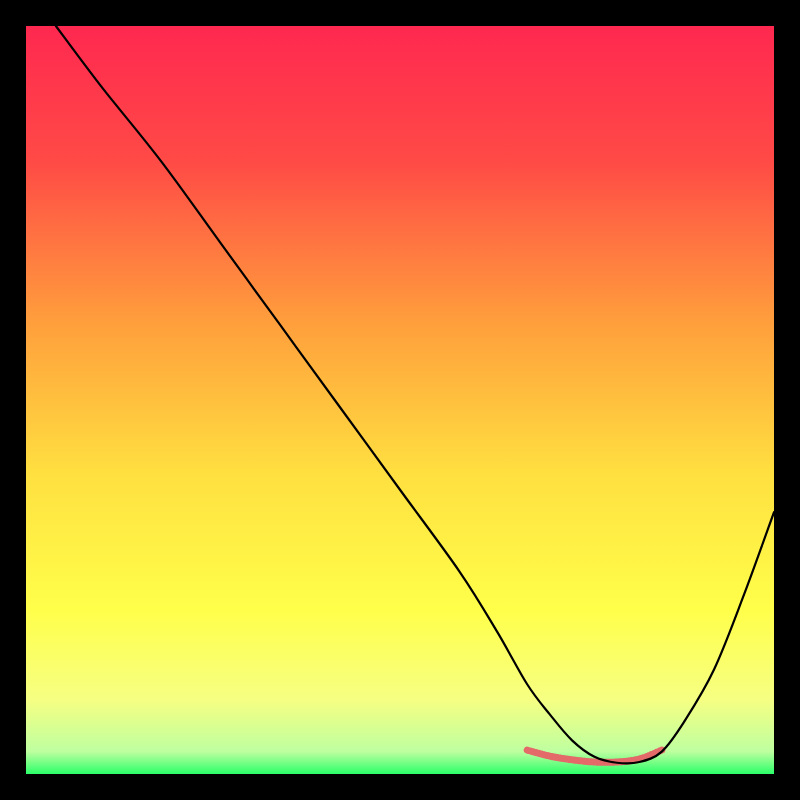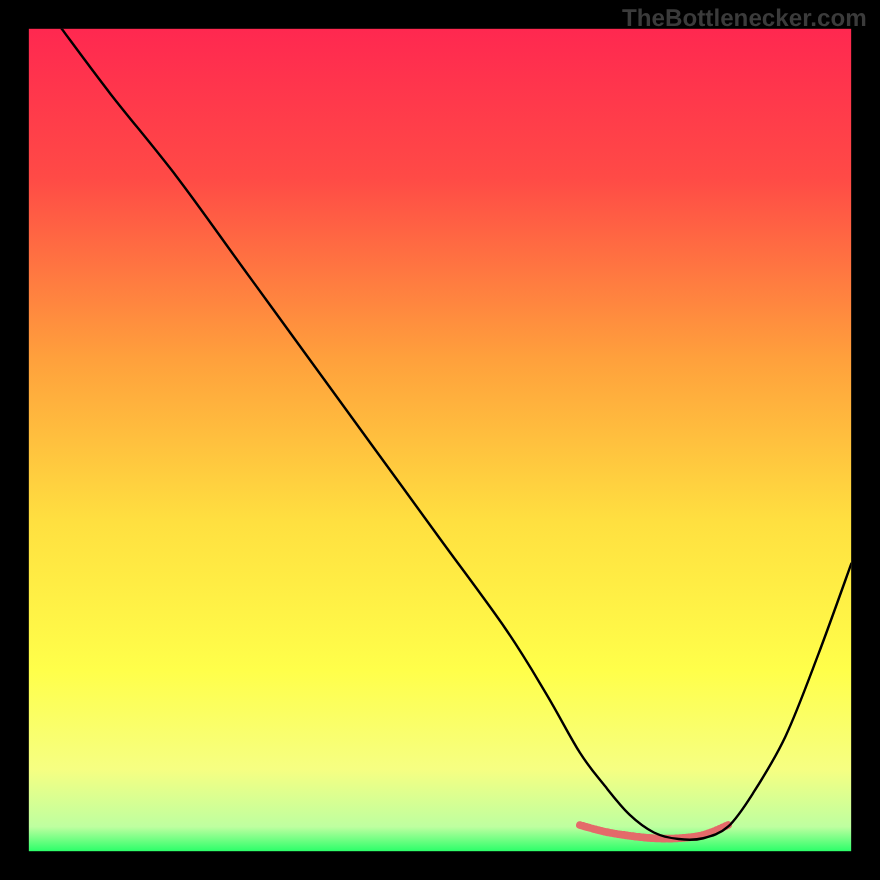--- a/index.html
+++ b/index.html
@@ -32,21 +32,20 @@
     left: 26px;
     top: 26px;
     width: 748px;
     height: 748px;
   }
 </style>
 </head>
 <body>
 
 <div class="frame">
-  <div class="watermark">TheBottlenecker.com</div>
   <svg class="plot" viewBox="0 0 100 100" preserveAspectRatio="none">
     <defs>
       <linearGradient id="bg-grad" x1="0" y1="0" x2="0" y2="1">
           <stop offset="0%" stop-color="#ff2850"></stop>
           <stop offset="18%" stop-color="#ff4a46"></stop>
           <stop offset="40%" stop-color="#ffa03c"></stop>
           <stop offset="60%" stop-color="#ffe040"></stop>
           <stop offset="78%" stop-color="#ffff4a"></stop>
           <stop offset="90%" stop-color="#f6ff82"></stop>
           <stop offset="97%" stop-color="#beffa0"></stop>

